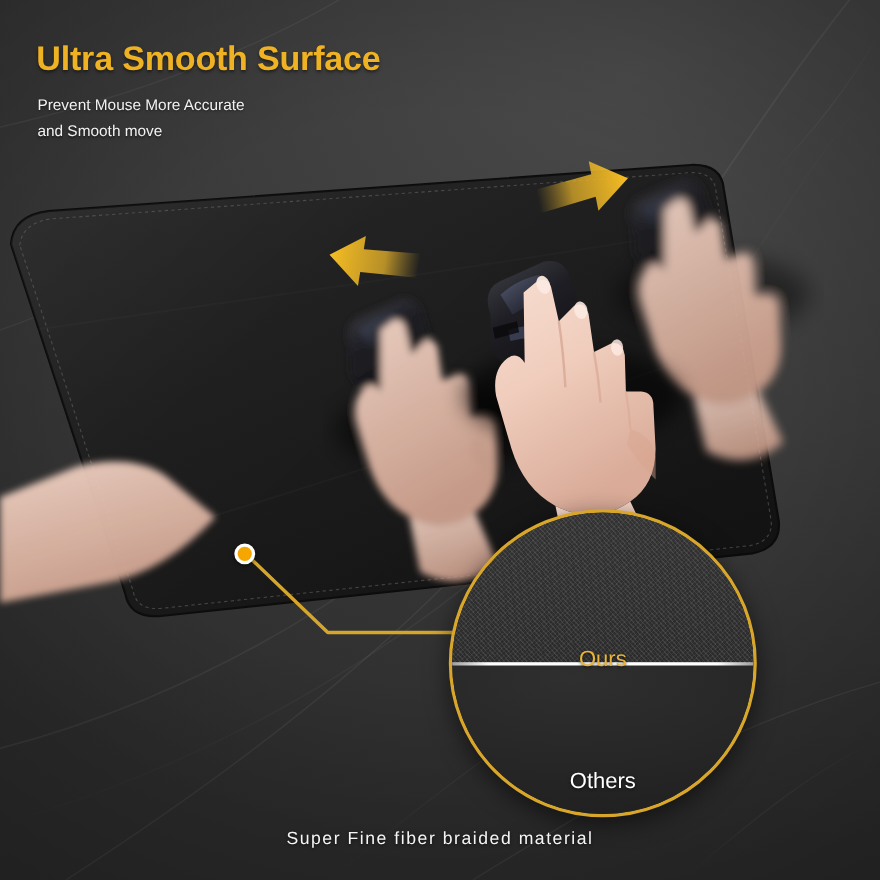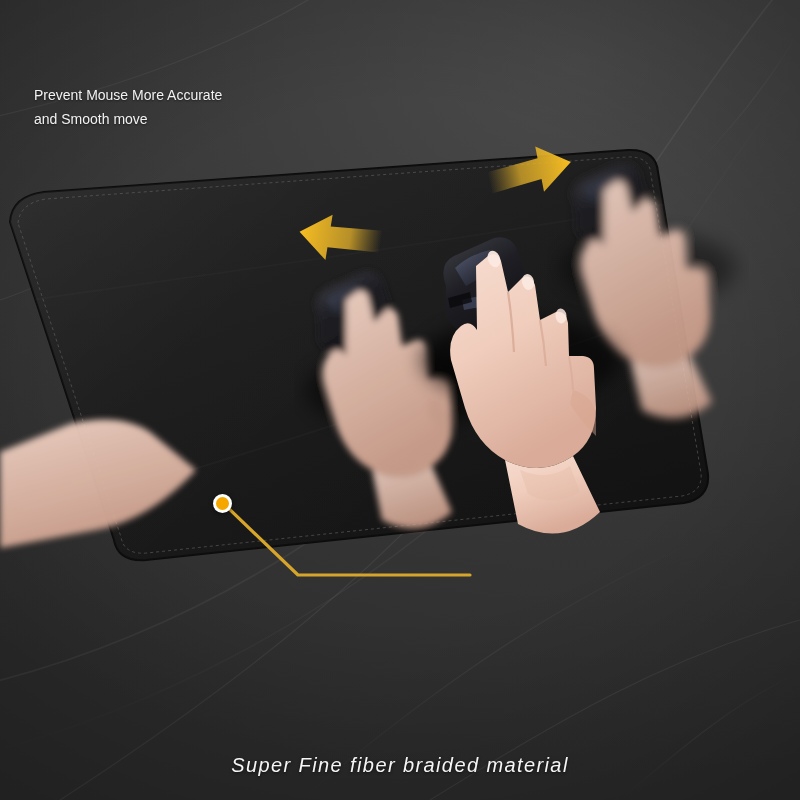--- a/index.html
+++ b/index.html
@@ -129,25 +129,24 @@
     box-sizing: border-box;
     box-shadow: 0 1px 4px rgba(0,0,0,0.6);
   }
 
   
   .caption {
     position: absolute;
     left: 0; right: 0;
     top: 754px;
     text-align: center;
-    font-size: 20px;
+    font-size: 16px;
     color: #f5f5f5;
     letter-spacing: 1.4px;
     text-shadow: 0 1px 3px rgba(0,0,0,0.6);
-    font-style: italic;
   }
 </style>
 </head>
 <body>
 
 <div id="scene">
 
   <div class="bg-base"></div>
   <svg class="bg-streaks" width="800" height="800" viewBox="0 0 800 800">
     <defs>
@@ -326,24 +325,32 @@
 
     <g transform="rotate(-11 530 172)">
       <path d="M 488 164 L 540 160 L 540 148 L 572 170 L 540 194 L 540 181 L 488 186 Z" fill="url(#arrowR)"></path>
     </g>
 
     <g transform="rotate(9 340 232)">
       <path d="M 382 224 L 330 228 L 330 216 L 300 238 L 330 262 L 330 249 L 382 246 Z" fill="url(#arrowL)"></path>
     </g>
   </svg>
 
+  <div class="headline">Ultra Smooth Surface</div>
   <div class="subline">Prevent Mouse More Accurate
 and Smooth move</div>
 
   <svg class="leader" width="800" height="800" viewBox="0 0 800 800">
     <polyline points="223,503 298,575 470,575" fill="none" stroke="#d6a62c" stroke-width="3.2" stroke-linejoin="round" stroke-linecap="round"></polyline>
   </svg>
   <div class="leader-dot"></div>
 
+  <div class="callout">
+    <div class="callout-top"></div>
+    <div class="callout-bottom"></div>
+    <div class="callout-divider"></div>
+    <div class="label-ours">Ours</div>
+    <div class="label-others">Others</div>
+  </div>
 
   <div class="caption">Super  Fine  fiber  braided  material</div>
 
 </div>
 
 </body></html>

